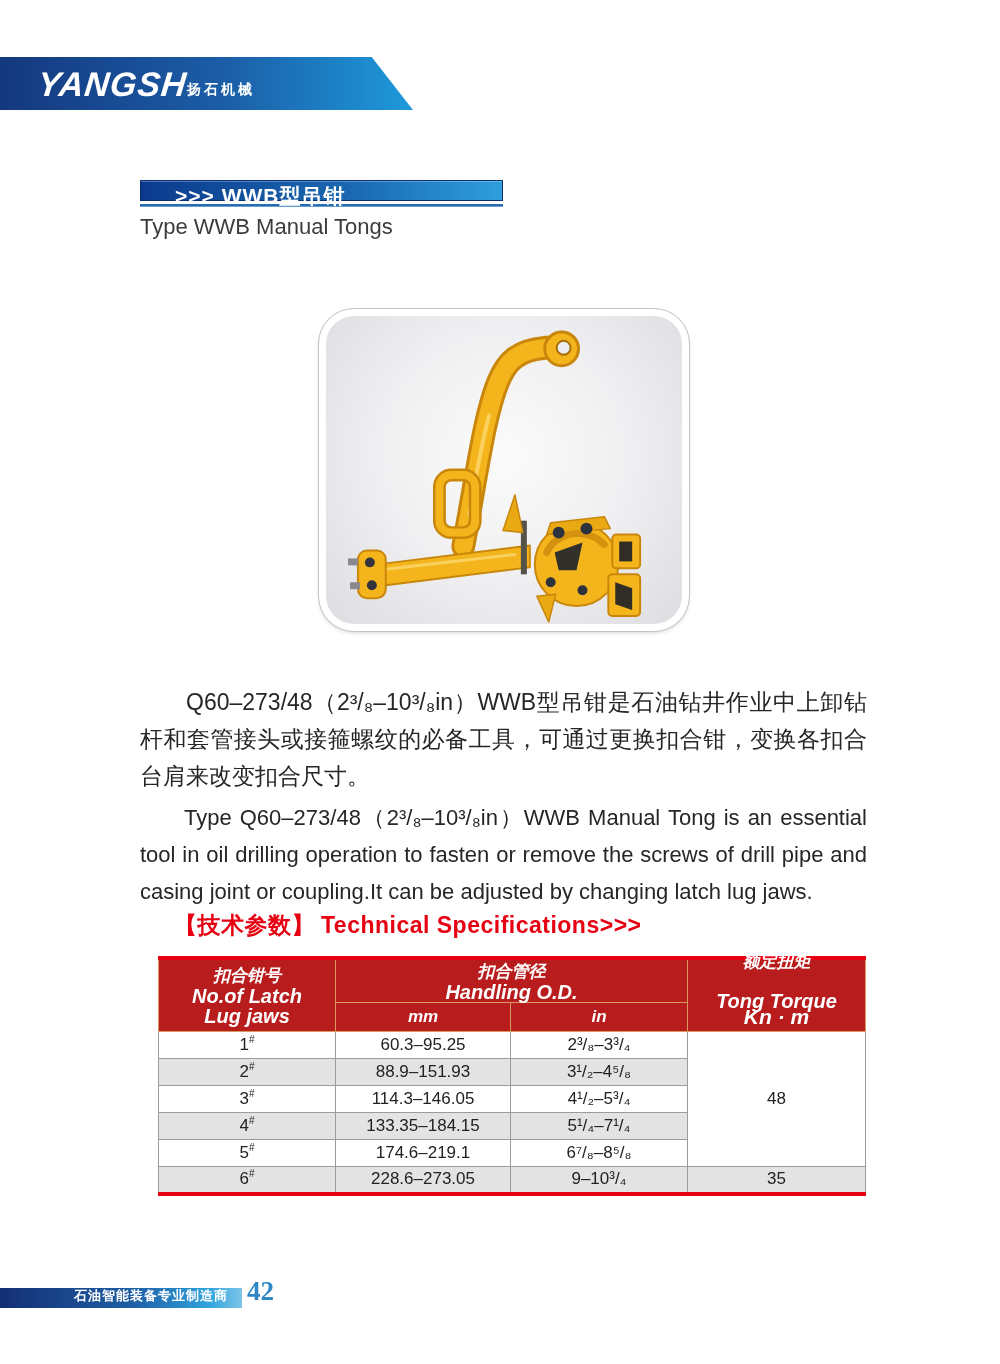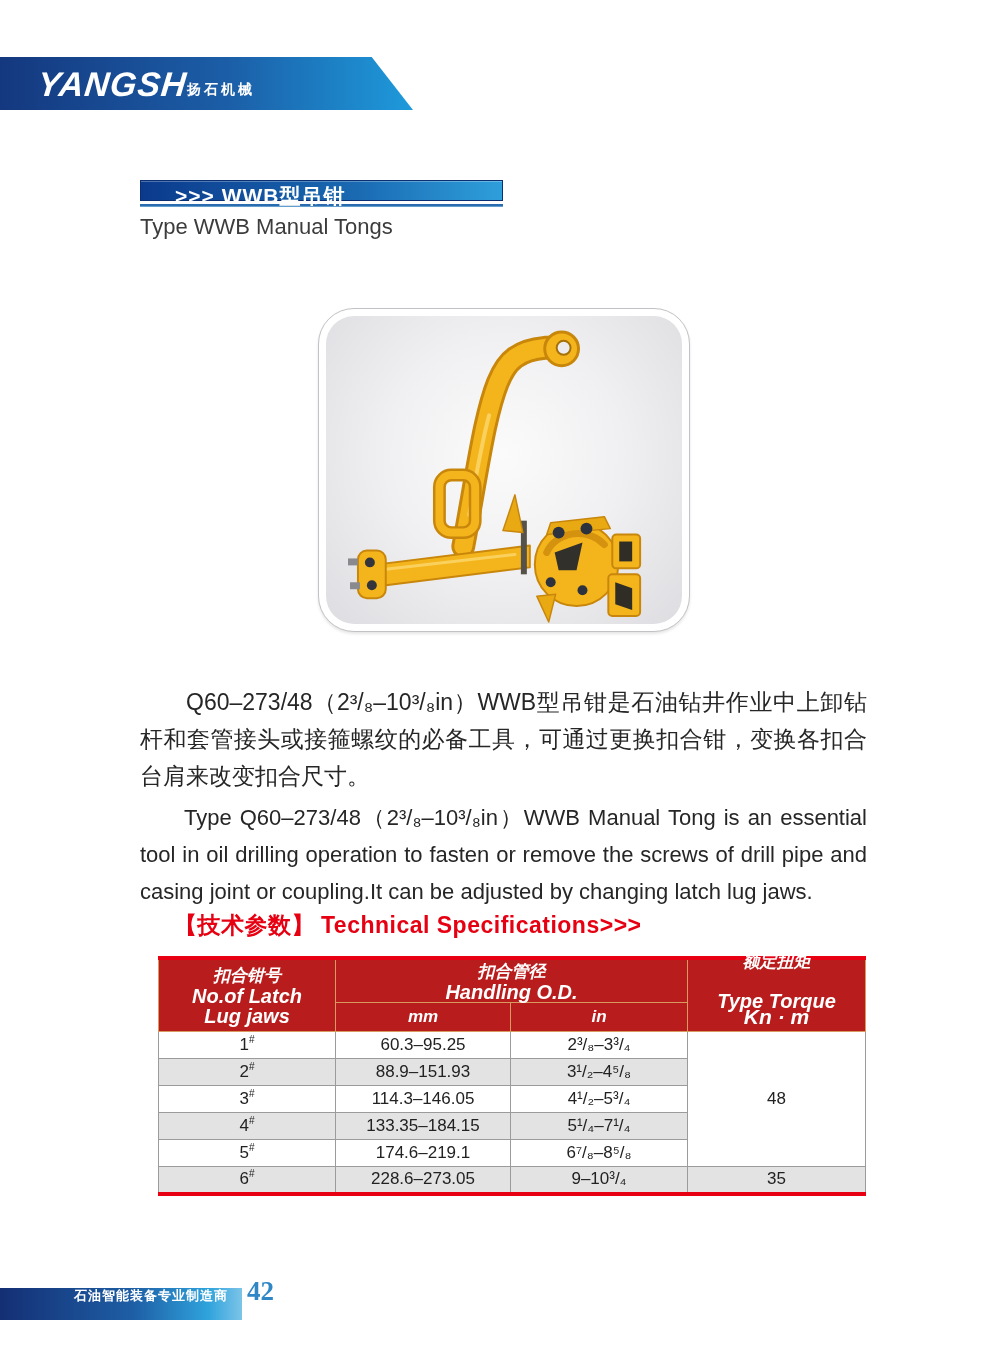--- a/index.html
+++ b/index.html
@@ -75,21 +75,21 @@
   table.specs td {
     height:27px; text-align:center; vertical-align:middle;
     border:1px solid #9B9B9B; font-size:17px; color:#222; background:#fff;
   }
   tr.alt td { background:#E3E3E4; }
   td.merged { background:#fff !important; }
   td sup { font-size:10px; vertical-align:super; line-height:0; }
 
   
   .footer-bar {
-    position:absolute; left:0; top:1288px; width:242px; height:32px;
+    position:absolute; left:0; top:1288px; width:242px; height:20px;
     background:linear-gradient(90deg,#142F74 0%,#1E5EA5 55%,#2FA3DC 86%,#7CC4E8 100%);
     color:#fff; font-size:13px; font-weight:bold; line-height:16px;
     text-align:right; padding-right:14px; letter-spacing:1px;
   }
   .page-num {
     position:absolute; left:247px; top:1276px;
     font-family:"Liberation Serif","DejaVu Serif",serif;
     font-size:27px; font-weight:bold; color:#2F87C6;
   }
 </style>
@@ -184,21 +184,21 @@
         <th colspan="2">
           <div class="th-col">
             <div class="th-line-zh">扣合管径</div>
             <div class="th-line-en">Handling O.D.</div>
           </div>
         </th>
         <th rowspan="2">
           <div class="th-torque-wrap">
             <div class="th-torque-top">
               <div class="th-line-zh">额定扭矩</div>
-              <div class="th-line-en">Type Torque</div>
+              <div class="th-line-en">Tong Torque</div>
             </div>
             <div class="th-torque-unit">Kn · m</div>
           </div>
         </th>
       </tr>
       <tr class="h2">
         <th>mm</th>
         <th>in</th>
       </tr>
     </thead>

